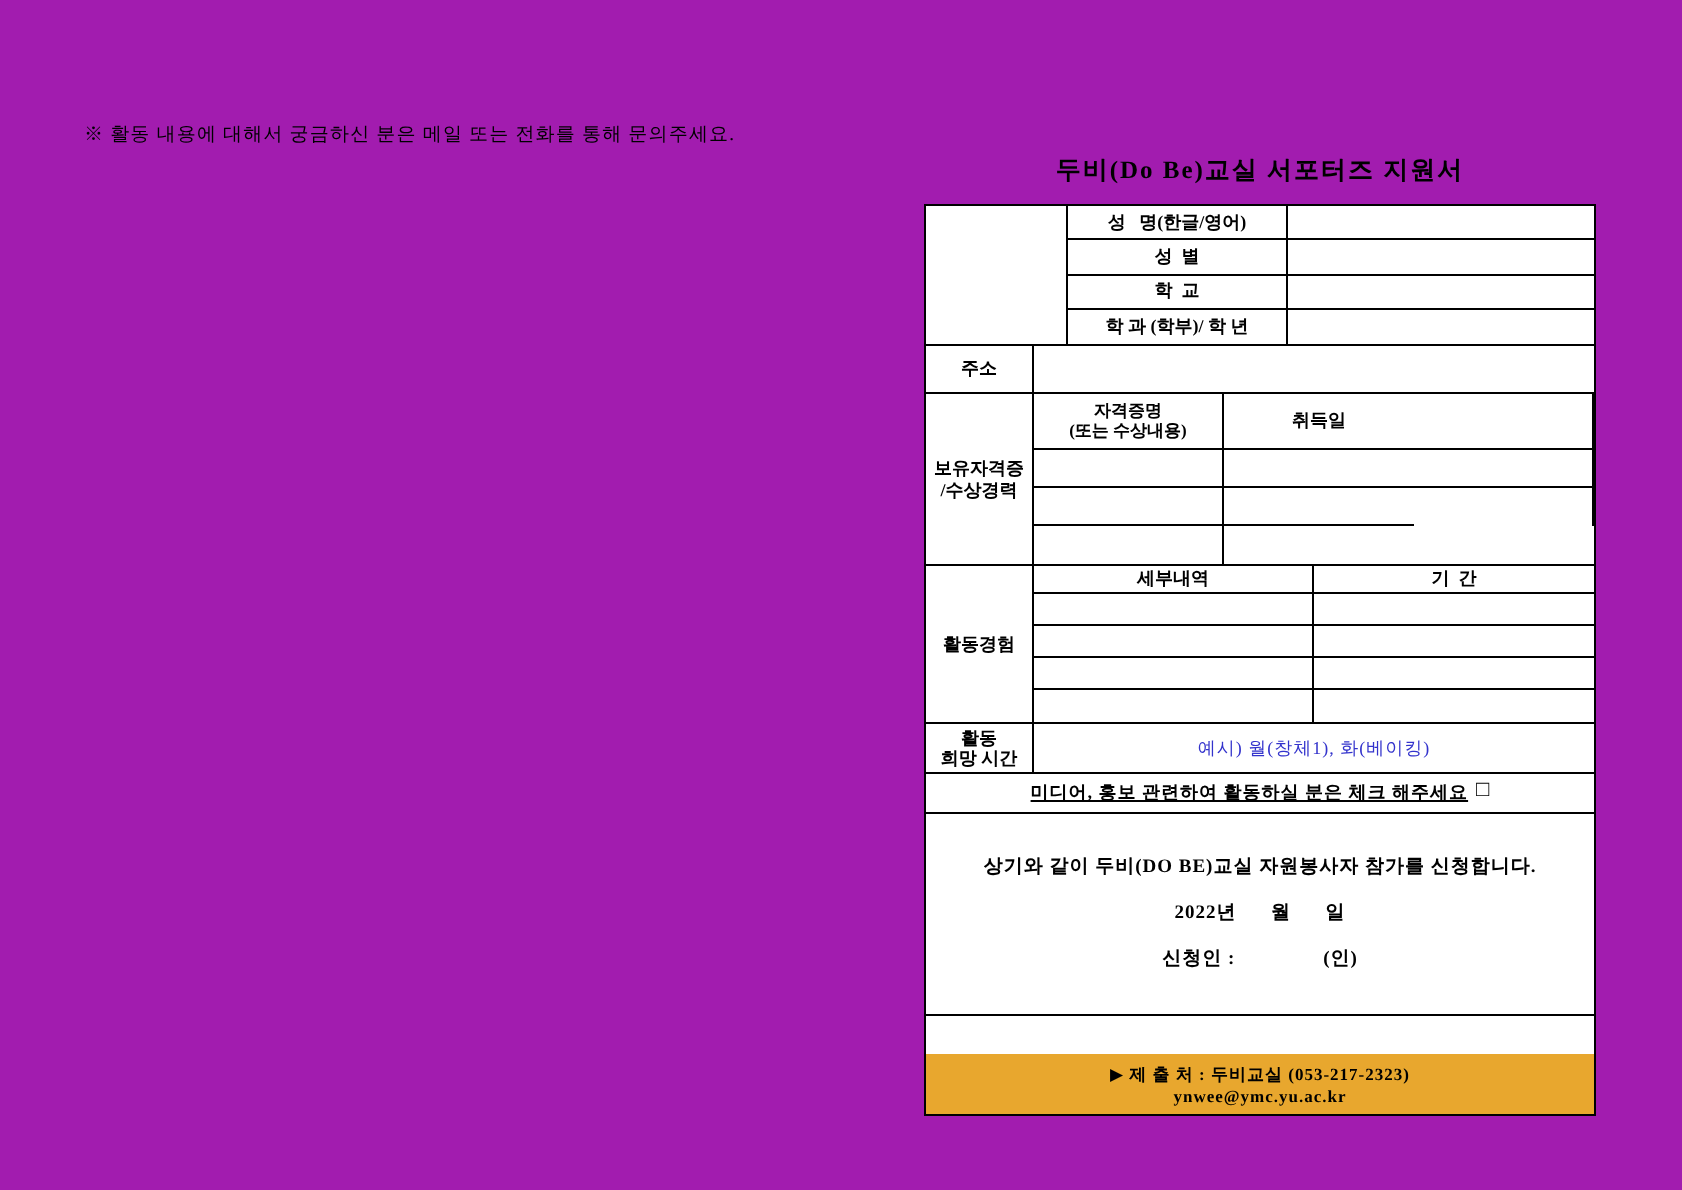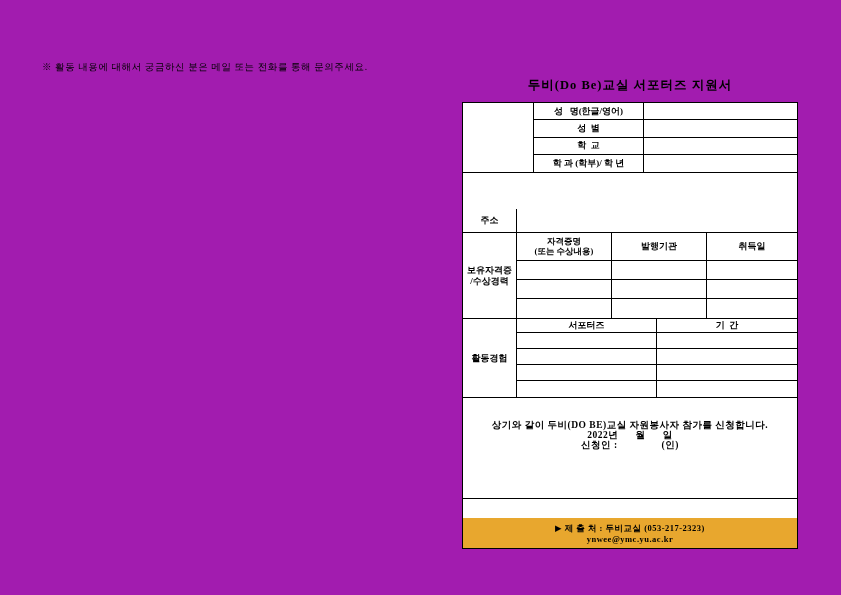--- a/index.html
+++ b/index.html
@@ -35,38 +35,38 @@
     font-weight:bold; font-size:9px; line-height:1.15;
     box-sizing:border-box; text-align:left;
     white-space:pre; overflow:hidden;
   }
   .col { flex-direction:column; }
   .br { border-right:1px solid #000; }
   .bb { border-bottom:1px solid #000; }
   .secA { grid-template-columns:71px 110px 1fr; grid-template-rows:repeat(4,17.25px); }
   .photo-box { grid-row:1/5; grid-column:1; }
   .secB { grid-template-columns:54px 127px 68px 1fr; grid-template-rows:17px 18px; }
-  .secC { grid-template-columns:54px 1fr; grid-template-rows:23px;margin-top:36px; }
+  .secC { grid-template-columns:54px 1fr; grid-template-rows:23px; }
   .secD { grid-template-columns:54px 95px 95px 1fr; grid-template-rows:28px 19px 19px 19px; }
   .certlab { grid-row:1/5; grid-column:1; }
   .secE { grid-template-columns:54px 140px 1fr; grid-template-rows:14px repeat(4,16px); }
   .actlab { grid-row:1/6; grid-column:1; }
   .secF { grid-template-columns:54px 1fr; grid-template-rows:24px; }
   .secG { grid-template-columns:1fr; grid-template-rows:19px; }
   .secH { grid-template-columns:1fr; }
   .secI { grid-template-columns:1fr; }
   .small { font-size:8.5px; }
   .status-val { color:var(--muted-gray,#8C8C8C); font-weight:normal; font-size:8.5px; letter-spacing:1px; }
   .example { color:var(--example-blue,#3333CC); font-weight:normal; font-size:9px; letter-spacing:0.5px; }
   .media-row { gap:4px; }
   .media-text { text-decoration:underline; font-size:9px; letter-spacing:0.5px; }
   .media-box { font-size:11px; font-weight:normal; text-decoration:none; position:relative; top:-1px; }
   .declare {
     height:100px; display:flex; flex-direction:column; align-items:center;
-    padding-top:22px; box-sizing:border-box; 
+    padding-top:22px; box-sizing:border-box; row-gap:13px;
   }
   .declare .line { font-weight:bold; font-size:9.5px; line-height:10px; white-space:pre; letter-spacing:0.5px; }
   .sign-line { display:flex; align-items:flex-end; }
   .sign-gap { display:inline-block; width:44px; }
   .submit-bar {
     height:30px; background:var(--submit-bg,#E8A72E);
     display:flex; flex-direction:column; align-items:center; justify-content:center;
     row-gap:1px;
     margin-top:19px;
   }
@@ -104,55 +104,67 @@
 
       <div class="sec secD">
         <div class="c col br bb small">
           <span>자격증명</span>
           <span>(또는 수상내용)</span>
         </div>
         <div class="c col certlab br">
           <span>보유자격증</span>
           <span>/수상경력</span>
         </div>
-        <div class="c br bb">발행기관</div>
         <div class="c bb">취득일</div>
 
         <div class="c br bb"></div>
         <div class="c br bb"></div>
         <div class="c bb"></div>
 
         <div class="c br bb"></div>
         <div class="c br bb"></div>
         <div class="c bb"></div>
 
         <div class="c br"></div>
         <div class="c br"></div>
         <div class="c"></div>
       </div>
 
       <div class="sec secE">
         <div class="c actlab br">활동경험</div>
-        <div class="c br bb">서포터즈</div>
+        <div class="c br bb">세부내역</div>
         <div class="c bb">기  간</div>
 
         <div class="c br bb"></div>
         <div class="c bb"></div>
 
         <div class="c br bb"></div>
         <div class="c bb"></div>
 
         <div class="c br bb"></div>
         <div class="c bb"></div>
 
         <div class="c br"></div>
         <div class="c"></div>
       </div>
 
+      <div class="sec secF">
+        <div class="c col br">
+          <span>활동</span>
+          <span>희망 시간</span>
+        </div>
+        <div class="c example">예시) 월(창체1), 화(베이킹)</div>
+      </div>
 
+      <div class="sec secG">
+        <div class="c media-row">
+          <span class="media-text">미디어, 홍보 관련하여 활동하실 분은 체크 해주세요</span>
+          <span class="media-box">□</span>
+        </div>
+      </div>
 
       <div class="sec secH">
         <div class="declare">
           <div class="line">상기와 같이 두비(DO BE)교실 자원봉사자 참가를 신청합니다.</div>
           <div class="line">2022년      월      일</div>
           <div class="line sign-line">
             <span>신청인 :</span>
             <span class="sign-gap"></span>
             <span>(인)</span>
           </div>

